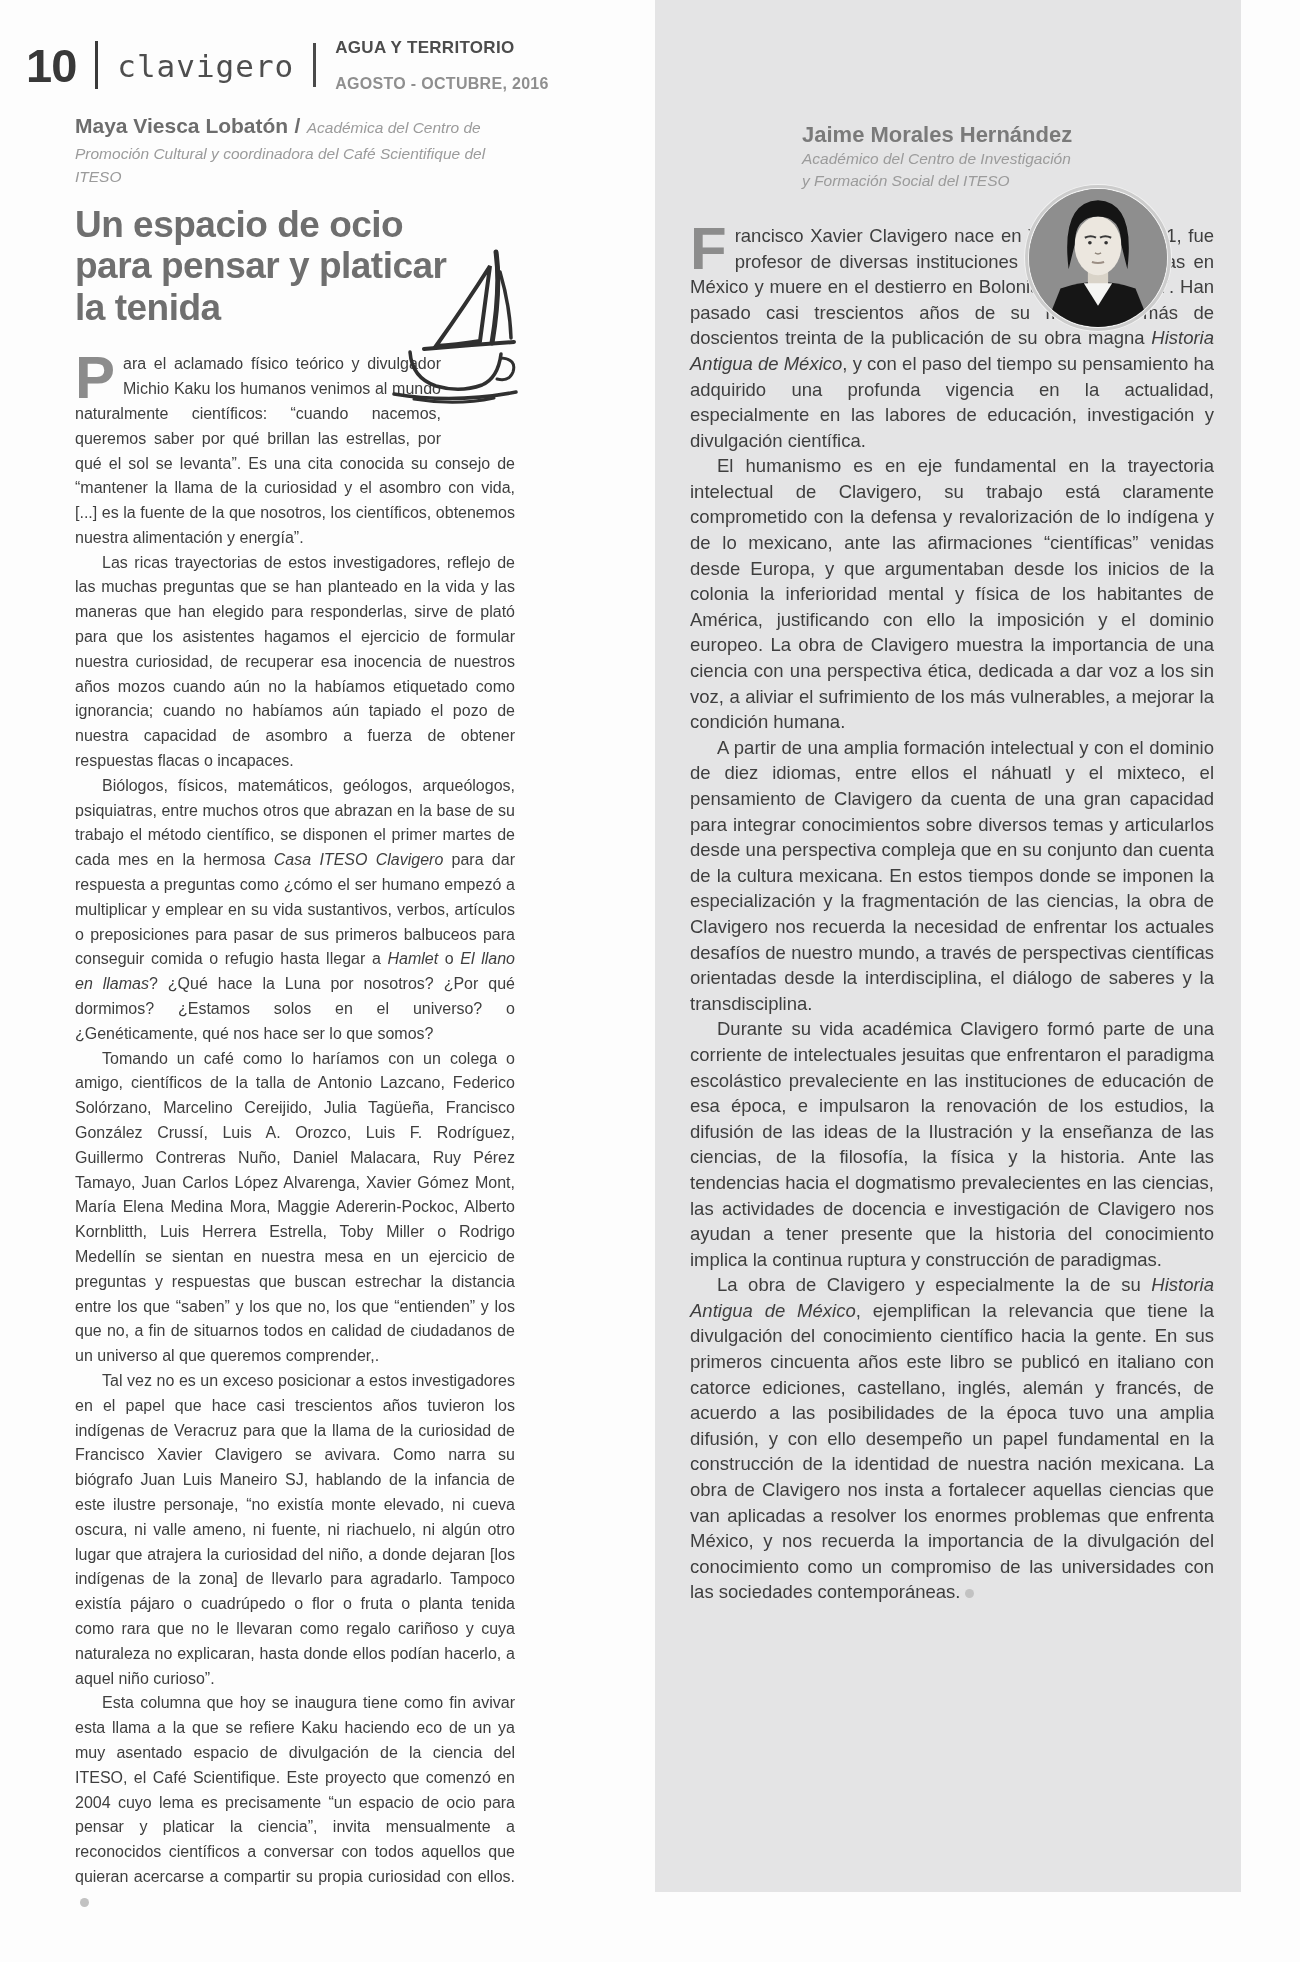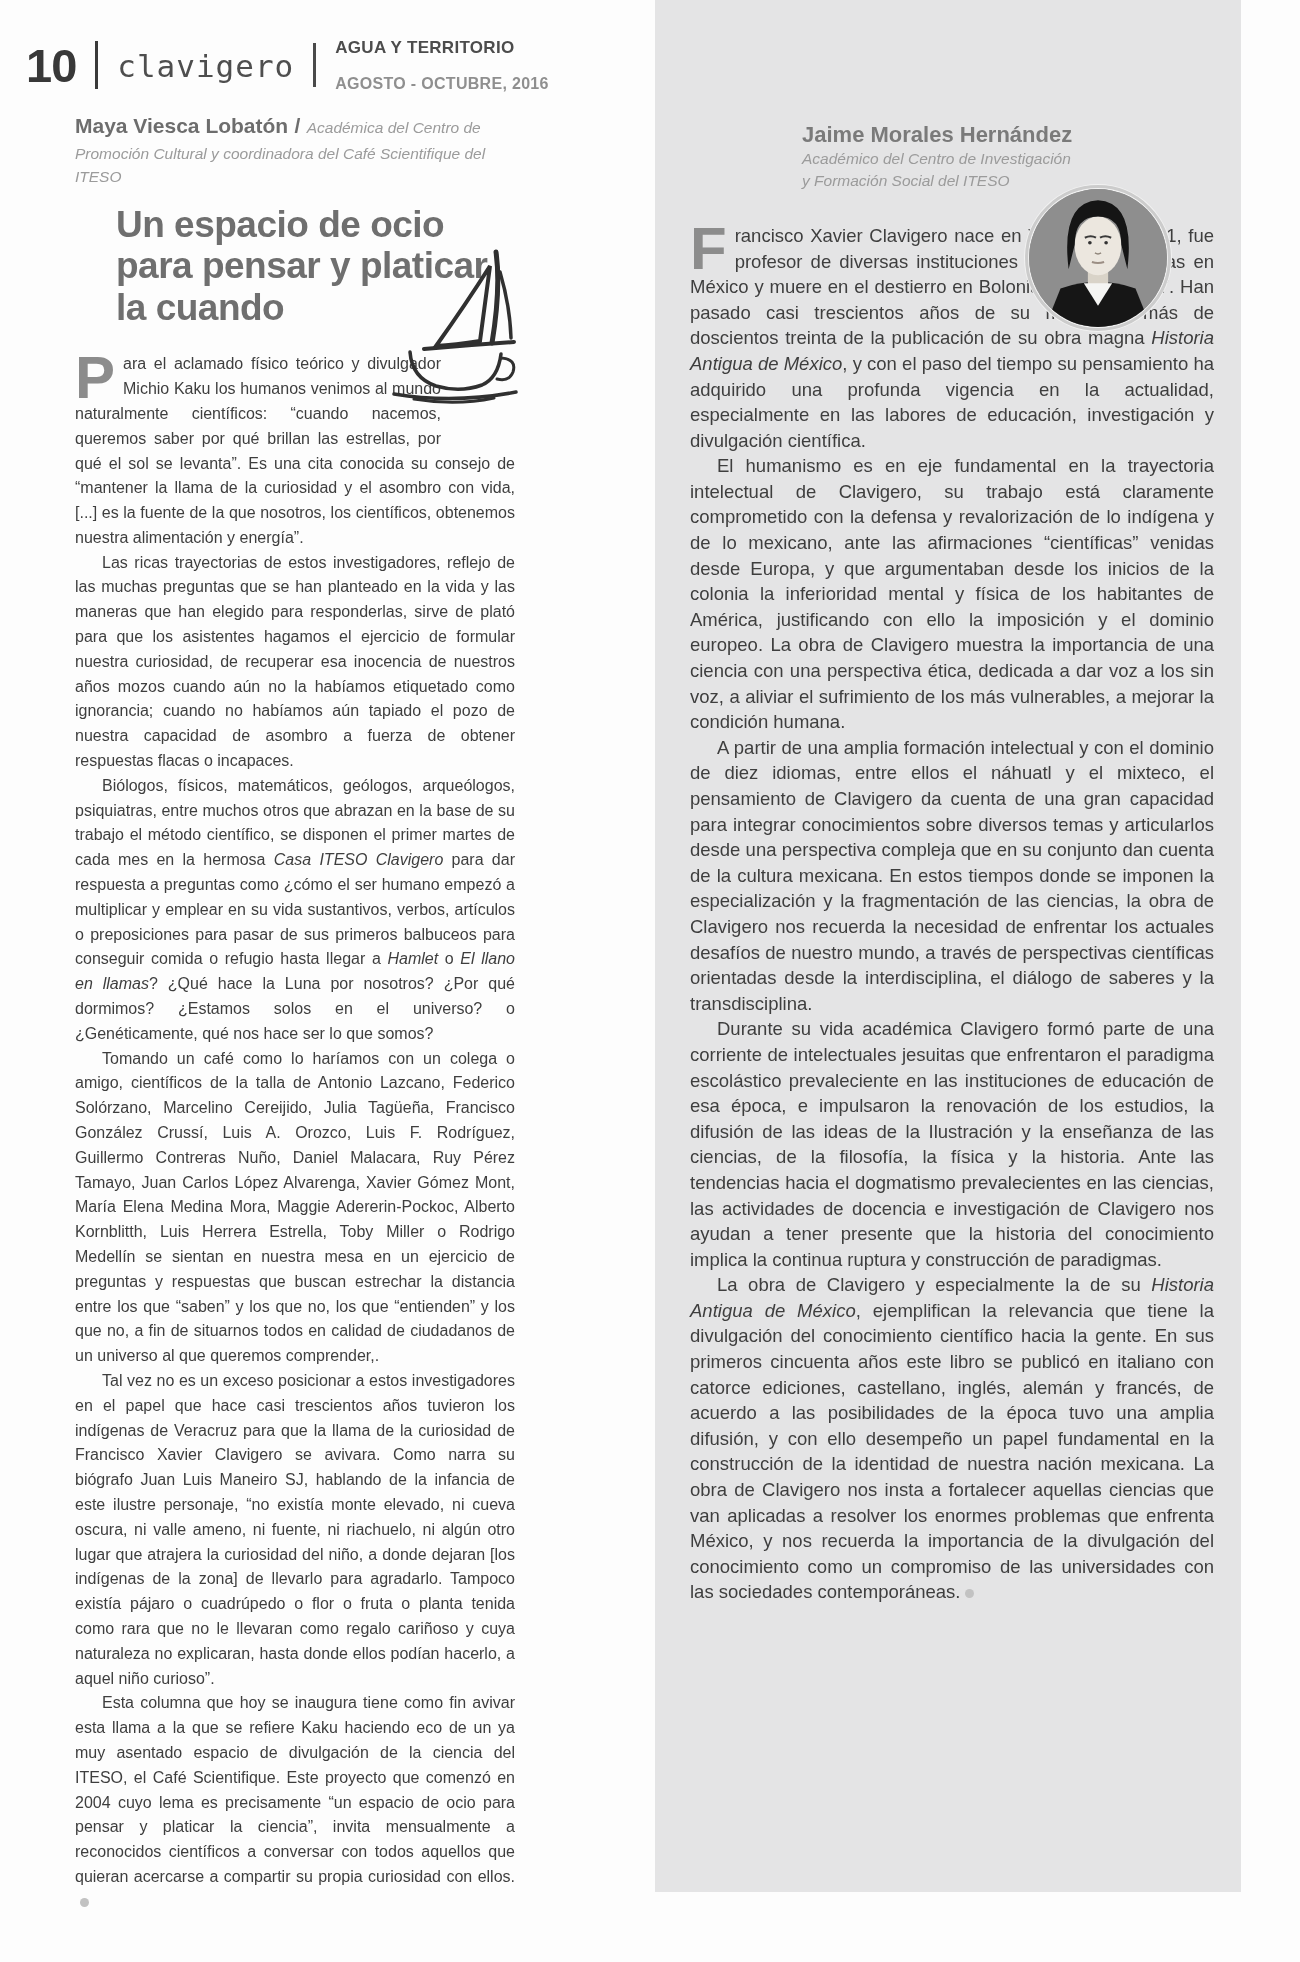--- a/index.html
+++ b/index.html
@@ -17,21 +17,21 @@
   .section{font-size:17px;font-weight:bold;color:#4c4c4c;letter-spacing:.3px;}
   .issue-date{font-size:16px;font-weight:bold;color:#8f8f8f;margin-top:17px;letter-spacing:.3px;}
 
   
   .col-left{position:absolute;left:75px;top:110px;width:440px;}
   .byline{font-size:15.5px;line-height:1.5;color:#9b9b9b;}
   .byline .author{font-size:21px;font-weight:bold;color:#6d6d6d;}
   .byline .slash{font-size:21px;font-weight:bold;color:#6d6d6d;padding:0 2px;}
   .byline .role{font-style:italic;color:#9b9b9b;}
   .title{margin:16px 0 0 0;font-size:37px;line-height:1.12;font-weight:bold;color:#6f6f6f;letter-spacing:-.5px;}
-  .title .tline{display:block;margin-left:41px;}
+  .title .tline{display:block;}
   .body{margin-top:24px;}
   .body p{margin:0;text-align:justify;color:#3e3e3e;}
   .col-left .body p{font-size:16px;line-height:24.8px;}
   .body p:not(.first){text-indent:27px;}
   .dropcap{float:left;font-size:60px;line-height:44px;font-weight:bold;color:#8c8c8c;margin:4px 8px 0 0;}
   .illus-spacer{float:right;width:74px;height:76px;}
   .end-dot{display:inline-block;width:9px;height:9px;border-radius:50%;background:#c2c2c2;margin-left:5px;}
 
   
   .illus{position:absolute;left:380px;top:246px;width:148px;height:158px;}
@@ -66,21 +66,21 @@
 
   <div class="col-left">
     <div class="byline">
       <span class="author">Maya Viesca Lobatón</span>
       <span class="slash">/</span>
       <span class="role">Académica del Centro de Promoción Cultural y coordinadora del Café Scientifique del ITESO</span>
     </div>
     <h1 class="title">
       <span class="tline">Un espacio de ocio</span>
       <span class="tline">para pensar y platicar</span>
-      <span class="tline">la cuando</span>
+      <span class="tline">la tenida</span>
     </h1>
     <div class="body" id="left-body">
         <p class="first"><span class="illus-spacer"></span><span class="dropcap">P</span><span>ara el aclamado físico teórico y divulgador Michio Kaku los humanos venimos al mundo naturalmente científicos: “cuando nacemos, queremos saber por qué brillan las estrellas, por qué el sol se levanta”. Es una cita conocida su consejo de “mantener la llama de la curiosidad y el asombro con vida, [...] es la fuente de la que nosotros, los científicos, obtenemos nuestra alimentación y energía”.</span></p>
         <p><span>Las ricas trayectorias de estos investigadores, reflejo de las muchas preguntas que se han planteado en la vida y las maneras que han elegido para responderlas, sirve de plató para que los asistentes hagamos el ejercicio de formular nuestra curiosidad, de recuperar esa inocencia de nuestros años mozos cuando aún no la habíamos etiquetado como ignorancia; cuando no habíamos aún tapiado el pozo de nuestra capacidad de asombro a fuerza de obtener respuestas flacas o incapaces.</span></p>
         <p><span>Biólogos, físicos, matemáticos, geólogos, arqueólogos, psiquiatras, entre muchos otros que abrazan en la base de su trabajo el método científico, se disponen el primer martes de cada mes en la hermosa </span><em>Casa ITESO Clavigero</em><span> para dar respuesta a preguntas como ¿cómo el ser humano empezó a multiplicar y emplear en su vida sustantivos, verbos, artículos o preposiciones para pasar de sus primeros balbuceos para conseguir comida o refugio hasta llegar a </span><em>Hamlet</em><span> o </span><em>El llano en llamas</em><span>? ¿Qué hace la Luna por nosotros? ¿Por qué dormimos? ¿Estamos solos en el universo? o ¿Genéticamente, qué nos hace ser lo que somos?</span></p>
         <p><span>Tomando un café como lo haríamos con un colega o amigo, científicos de la talla de Antonio Lazcano, Federico Solórzano, Marcelino Cereijido, Julia Tagüeña, Francisco González Crussí, Luis A. Orozco, Luis F. Rodríguez, Guillermo Contreras Nuño, Daniel Malacara, Ruy Pérez Tamayo, Juan Carlos López Alvarenga, Xavier Gómez Mont, María Elena Medina Mora, Maggie Adererin-Pockoc, Alberto Kornblitth, Luis Herrera Estrella, Toby Miller o Rodrigo Medellín se sientan en nuestra mesa en un ejercicio de preguntas y respuestas que buscan estrechar la distancia entre los que “saben” y los que no, los que “entienden” y los que no, a fin de situarnos todos en calidad de ciudadanos de un universo al que queremos comprender,.</span></p>
         <p><span>Tal vez no es un exceso posicionar a estos investigadores en el papel que hace casi trescientos años tuvieron los indígenas de Veracruz para que la llama de la curiosidad de Francisco Xavier Clavigero se avivara. Como narra su biógrafo Juan Luis Maneiro SJ, hablando de la infancia de este ilustre personaje, “no existía monte elevado, ni cueva oscura, ni valle ameno, ni fuente, ni riachuelo, ni algún otro lugar que atrajera la curiosidad del niño, a donde dejaran [los indígenas de la zona] de llevarlo para agradarlo. Tampoco existía pájaro o cuadrúpedo o flor o fruta o planta tenida como rara que no le llevaran como regalo cariñoso y cuya naturaleza no explicaran, hasta donde ellos podían hacerlo, a aquel niño curioso”.</span></p>
         <p><span>Esta columna que hoy se inaugura tiene como fin avivar esta llama a la que se refiere Kaku haciendo eco de un ya muy asentado espacio de divulgación de la ciencia del ITESO, el Café Scientifique. Este proyecto que comenzó en 2004 cuyo lema es precisamente “un espacio de ocio para pensar y platicar la ciencia”, invita mensualmente a reconocidos científicos a conversar con todos aquellos que quieran acercarse a compartir su propia curiosidad con ellos.</span><span class="end-dot"></span></p>
       </div>
   </div>

